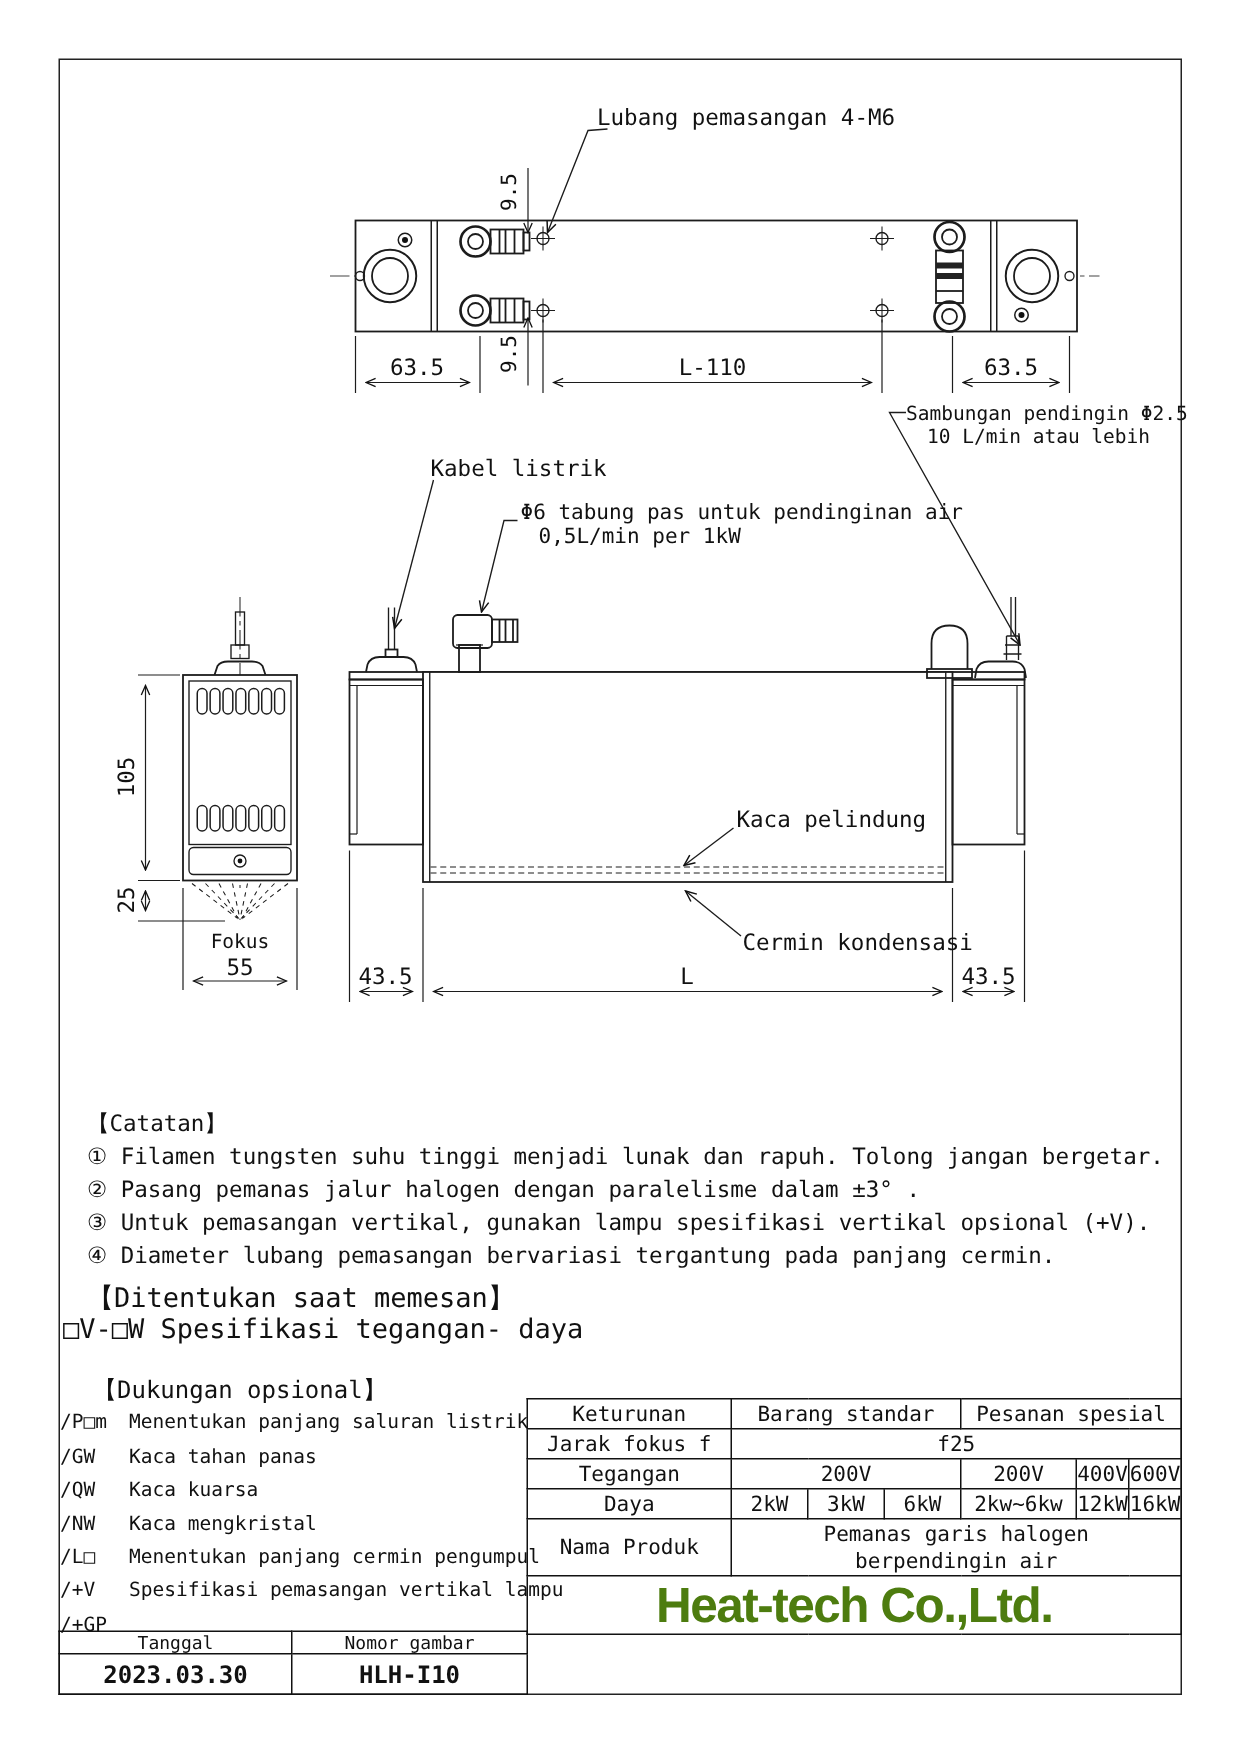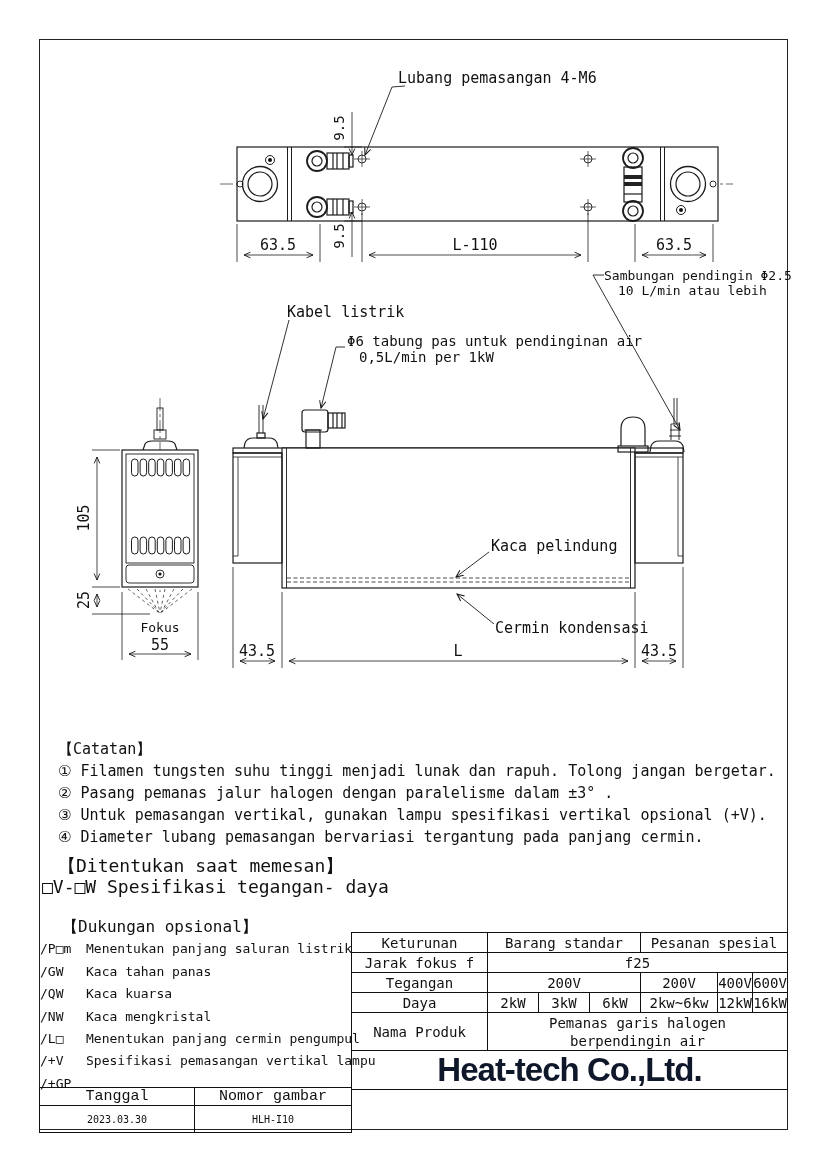--- a/index.html
+++ b/index.html
@@ -15,24 +15,24 @@
   .options .ind{margin-left:22px;font-size:16px;}
   .opt-row{display:flex;}
   .opt-code{width:46px;flex:0 0 46px;}
 
   table{border-collapse:collapse;table-layout:fixed;}
   td{border:1.5px solid #111;text-align:center;padding:0;overflow:hidden;white-space:nowrap;}
   .spec{position:absolute;left:351px;top:932px;width:355px;}
   .spec td{font-size:14px;height:19px;}
   .spec .produk-cell{height:37px;font-size:14px;line-height:18px;}
   .spec .logo-cell{height:37px;}
-  .logo-text{color:#0f172a;font-family:"Liberation Sans",sans-serif;font-weight:bold;font-size:33px;letter-spacing:-1px;}
+  .logo-text{color:#4d7c0f;font-family:"Liberation Sans",sans-serif;font-weight:bold;font-size:33px;letter-spacing:-1px;}
   .titleblock{position:absolute;left:39px;top:1087px;width:312px;}
-  .titleblock .hd{font-size:15px;height:13px;font-family:Liberation Mono, monospace;}
-  .titleblock .vl{font-size:10px;height:26px;}
+  .titleblock .hd{font-size:12px;height:13px;}
+  .titleblock .vl{font-size:16px;height:26px;font-weight:bold;}
 </style>
 </head>
 <body>
 
 <div class="border-frame"></div>
 
 <svg class="drawing" width="826" height="1169" viewBox="0 0 826 1169">
   <defs>
     <marker id="arr" viewBox="0 0 10 10" refX="9" refY="5" markerWidth="10" markerHeight="10" orient="auto-start-reverse">
       <path d="M1,1.5 L9,5 L1,8.5" fill="none" stroke="#111" stroke-width="1.1"></path>

